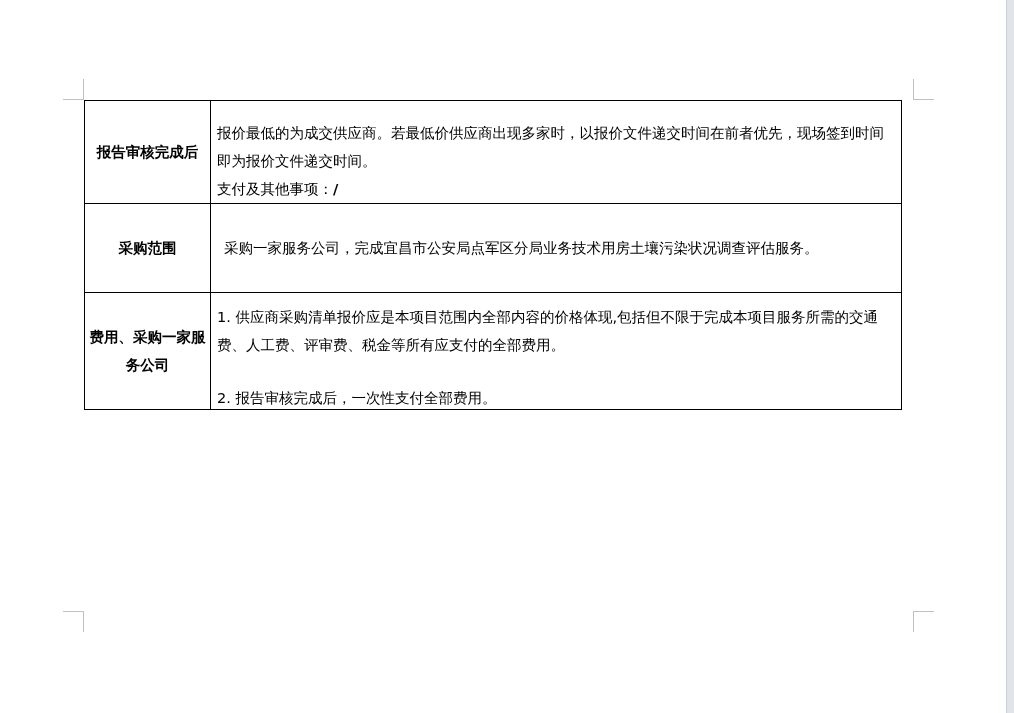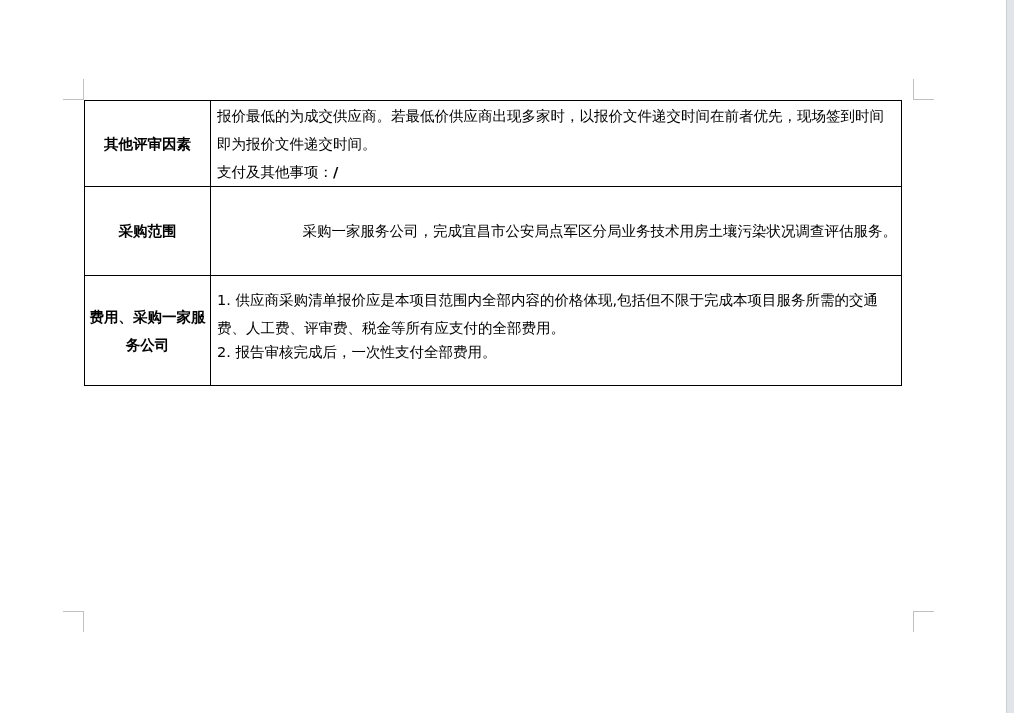--- a/index.html
+++ b/index.html
@@ -33,44 +33,44 @@
   .doc-table td { border: 1px solid #000000; vertical-align: middle; }
   .doc-table col.c1 { width: 126px; }
   .doc-table td.hdr {
     text-align: center; font-weight: bold;
     font-size: 14.5px; line-height: 28px; padding: 0 2px;
   }
   .doc-table td.content { padding: 0 4px 0 6px; font-size: 14.5px; line-height: 28px; }
   tr.r1 td { height: 86px; }
   tr.r2 td { height: 89px; }
   tr.r3 td { height: 110px; }
-  tr.r1 td.content { vertical-align: top; padding-top: 1px; }
+  tr.r1 td.content { vertical-align: top; padding-top: 18px; }
   tr.r3 td.content { vertical-align: top; padding-top: 10px; }
-  tr.r3 td.content .p2 { line-height: 21px; }
-  tr.r2 td.content .p1 { padding-left: 7px; text-align: right; }
+  tr.r3 td.content .p2 { line-height: 21px; margin-top: 29px; }
+  tr.r2 td.content .p1 { padding-left: 7px; }
   .slash { font-weight: bold; }
 </style>
 </head>
 <body>
 
 <div class="page">
 
   <div class="crop tl"></div>
   <div class="crop tr"></div>
   <div class="crop bl"></div>
   <div class="crop br"></div>
 
   <table class="doc-table">
     <colgroup>
         <col class="c1">
         <col>
       </colgroup>
     <tbody>
         <tr class="r1">
-      <td class="hdr">其他评审因素</td>
+      <td class="hdr">报告审核完成后</td>
       <td class="content">
         <div class="p1">报价最低的为成交供应商。若最低价供应商出现多家时，以报价文件递交时间在前者优先，现场签到时间即为报价文件递交时间。</div>
         <div class="p2"><span>支付及其他事项：</span><span class="slash">/</span></div>
       </td>
     </tr>
     <tr class="r2">
       <td class="hdr">采购范围</td>
       <td class="content">
         <div class="p1">采购一家服务公司，完成宜昌市公安局点军区分局业务技术用房土壤污染状况调查评估服务。</div>
       </td>

